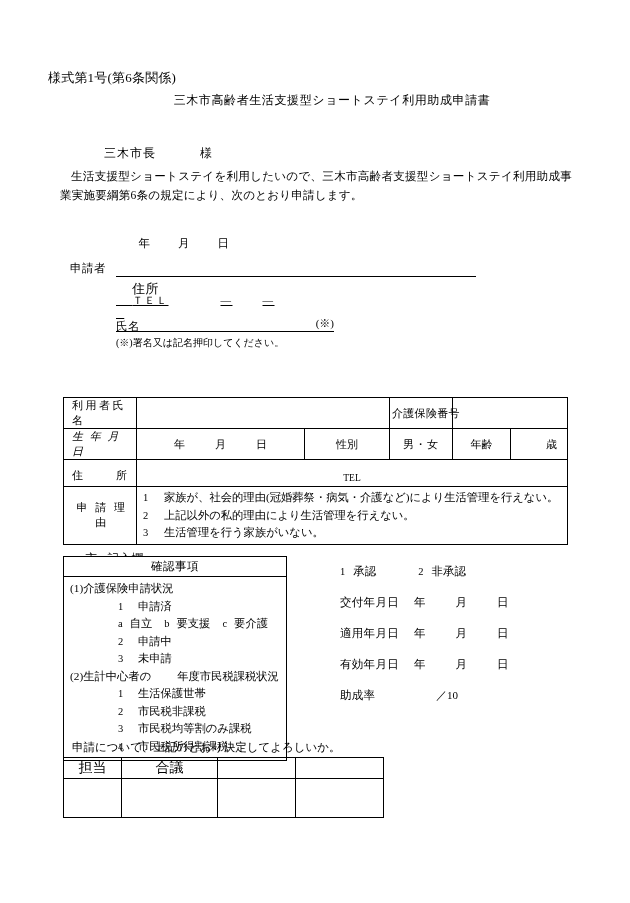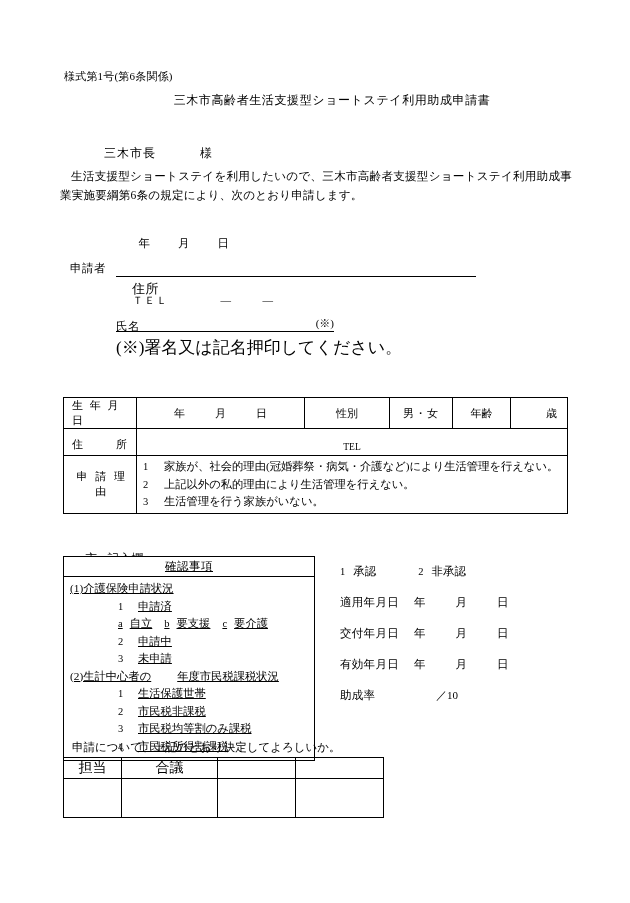--- a/index.html
+++ b/index.html
@@ -18,22 +18,22 @@
     height: 903px;
     background: #ffffff;
     overflow: hidden;
   }
 
   
   .abs { position: absolute; white-space: pre; }
 
   
   #form-number {
-    left: 64px; top: 69px;
-    font-size: 11px;
+    left: 48px; top: 69px;
+    font-size: 13px;
     letter-spacing: 0.2px;
   }
   #doc-title {
     left: 0; top: 92px;
     width: 630px;
     text-align: center;
     font-size: 12px;
     letter-spacing: 0.6px;
     padding-left: 34px;
     box-sizing: border-box;
@@ -79,20 +79,21 @@
     box-sizing: border-box;
   }
   #applicant-address-row .lbl {
     font-size: 13px;
     letter-spacing: 0.5px;
   }
   #applicant-tel-row {
     left: 116px; top: 283px;
     font-size: 10.5px;
     letter-spacing: 1.5px;
+    text-decoration: underline;
   }
   #applicant-tel-row .dash1 { margin-left: 52px; }
   #applicant-tel-row .dash2 { margin-left: 30px; }
 
   #applicant-name-row {
     left: 116px; top: 316px;
     width: 218px;
     border-bottom: 1px solid #000;
     height: 16px;
     box-sizing: border-box;
@@ -102,21 +103,21 @@
     font-size: 11.5px;
     letter-spacing: 0.5px;
   }
   #applicant-name-row .mark {
     position: absolute;
     right: 0; top: 0;
     font-size: 11px;
   }
   #applicant-note {
     left: 116px; top: 336px;
-    font-size: 17px;
+    font-size: 10px;
   }
 
   
   #user-table {
     position: absolute;
     left: 63px; top: 397px;
     width: 504px;
     border-collapse: collapse;
     table-layout: fixed;
     font-size: 11px;
@@ -174,25 +175,24 @@
   #city-section-label {
     left: 72px; top: 539px;
     font-size: 11.5px;
     letter-spacing: 0.5px;
   }
   #city-section-label .gap { margin-left: 10px; }
 
   #confirm-box {
     position: absolute;
     left: 63px; top: 556px;
-    width: 252px;
+    width: 224px;
     border: 1px solid #000;
     box-sizing: border-box;
     background: #fff;
-    text-decoration: underline;
   }
   #confirm-header {
     text-align: center;
     font-size: 11.5px;
     border-bottom: 1px solid #000;
     height: 19px;
     line-height: 19px;
     letter-spacing: 0.5px;
   }
   #confirm-body {
@@ -323,21 +323,27 @@
       <col style="width:73px">
       <col style="width:168px">
       <col style="width:85px">
       <col style="width:21px">
       <col style="width:42px">
       <col style="width:58px">
       <col style="width:57px">
     </colgroup>
     <tbody>
       <tr>
-        <td class="cell-hlabel" style="letter-spacing:2px;">生 年 月 日</td>
+        <td class="cell-hlabel">利用者氏名</td>
+        <td class="cell-blank no-border-right" colspan="2"></td>
+        <td class="cell-center" colspan="2" style="letter-spacing:0.3px;white-space:nowrap;padding:0 2px !important;">介護保険番号</td>
+        <td class="cell-blank" colspan="2"></td>
+      </tr>
+      <tr>
+        <td class="cell-hlabel" style="letter-spacing:2px;font-style:italic;">生 年 月 日</td>
         <td class="cell-center">
           <span class="dob-inner">
             <span>年</span><span>月</span><span>日</span>
           </span>
         </td>
         <td class="cell-center">性別</td>
         <td class="cell-center" colspan="2" style="letter-spacing:1px;">男・女</td>
         <td class="cell-center">年齢</td>
         <td class="cell-center" style="text-align:right;padding-right:10px !important;">歳</td>
       </tr>
@@ -407,25 +413,25 @@
     </div>
   </div>
 
   <div id="approval-col">
 
     <div class="ap-row">
       <span class="num">1</span><span>承認</span><span class="num opt2">2</span><span>非承認</span>
     </div>
 
     <div class="ap-row">
+      <span class="lbl">交付年月日</span><span class="y">年</span><span class="m">月</span><span>日</span>
+    </div>
+
+    <div class="ap-row">
       <span class="lbl">適用年月日</span><span class="y">年</span><span class="m">月</span><span>日</span>
-    </div>
-
-    <div class="ap-row">
-      <span class="lbl">交付年月日</span><span class="y">年</span><span class="m">月</span><span>日</span>
     </div>
 
     <div class="ap-row">
       <span class="lbl">有効年月日</span><span class="y">年</span><span class="m">月</span><span>日</span>
     </div>
 
     <div class="ap-row">
       <span class="ap-slash">助成率</span><span class="ap-frac">／10</span>
     </div>
 

